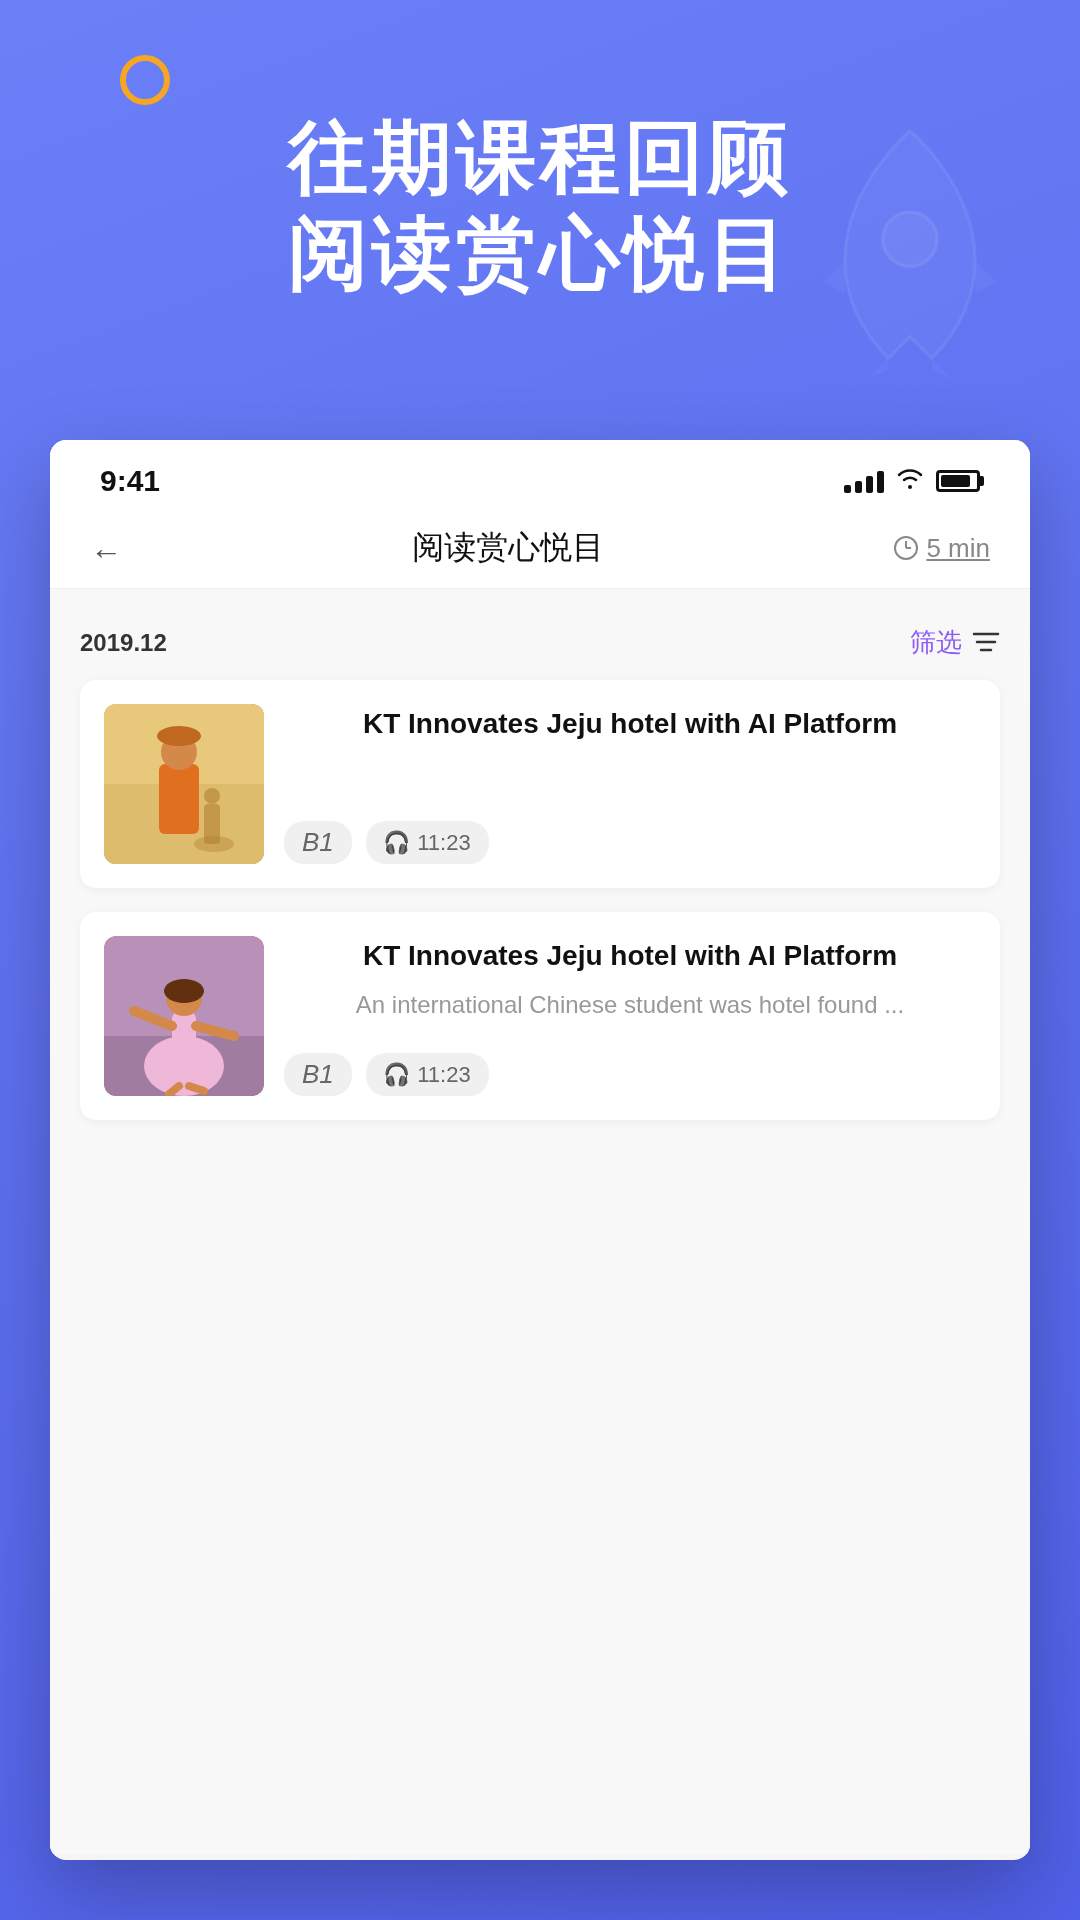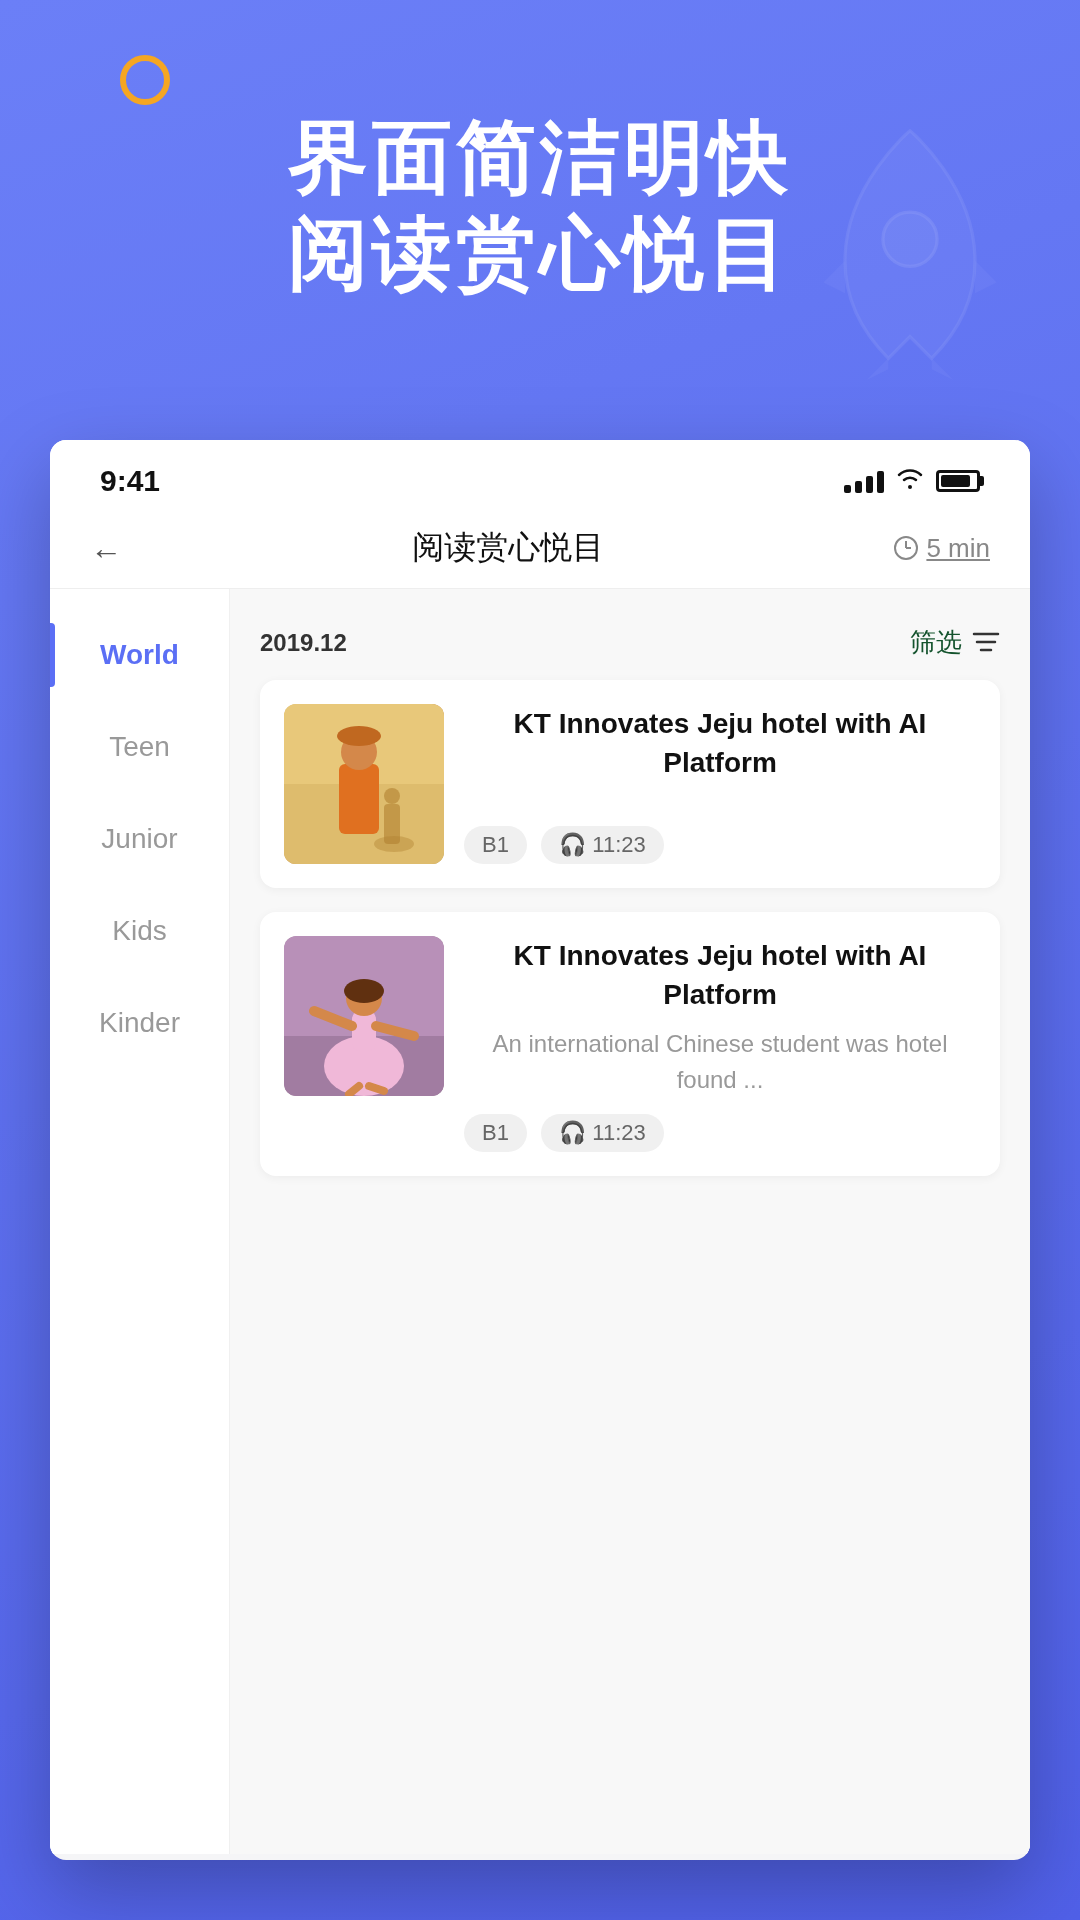--- a/index.html
+++ b/index.html
@@ -245,21 +245,21 @@
     .date-text {
       font-size: 24px;
       color: #333;
       font-weight: 700;
     }
     .filter-btn {
       display: flex;
       align-items: center;
       gap: 10px;
       font-size: 26px;
-      color: #14532d;
+      color: #8b5cf6;
       cursor: pointer;
     }
 
     
     .article-card {
       background: white;
       border-radius: 16px;
       margin-bottom: 24px;
       padding: 24px;
       display: flex;
@@ -317,22 +317,23 @@
     }
     .article-tags {
       display: flex;
       gap: 14px;
       margin-top: 16px;
     }
     .tag {
       padding: 6px 18px;
       border-radius: 20px;
       background: #f0f0f0;
-      font-size: 22px;
+      font-size: 26px;
       color: #666;
+      font-style: italic;
     }
     .audio-tag {
       display: flex;
       align-items: center;
       gap: 6px;
       padding: 6px 18px;
       border-radius: 20px;
       background: #f0f0f0;
       font-size: 22px;
       color: #666;
@@ -352,21 +353,21 @@
 <svg class="rocket-decoration" viewBox="0 0 200 240" fill="none" xmlns="http://www.w3.org/2000/svg">
   <path d="M100 10 C100 10 160 60 160 130 C160 170 140 200 120 220 L100 200 L80 220 C60 200 40 170 40 130 C40 60 100 10 100 10Z" fill="rgba(255,255,255,0.15)" stroke="rgba(255,255,255,0.3)" stroke-width="3"></path>
   <circle cx="100" cy="110" r="25" fill="rgba(255,255,255,0.2)" stroke="rgba(255,255,255,0.4)" stroke-width="3"></circle>
   <path d="M80 220 L60 240 L80 230Z" fill="rgba(255,255,255,0.15)"></path>
   <path d="M120 220 L140 240 L120 230Z" fill="rgba(255,255,255,0.15)"></path>
   <path d="M40 130 L20 150 L40 160Z" fill="rgba(255,255,255,0.15)"></path>
   <path d="M160 130 L180 150 L160 160Z" fill="rgba(255,255,255,0.15)"></path>
 </svg>
 
 <div class="headline">
-  <div>界面简洁明快</div>
+  <div>往期课程回顾</div>
   <div>阅读赏心悦目</div>
 </div>
 
 <div class="phone-mockup">
 
   <div class="status-bar">
     <span class="status-time">9:41</span>
     <div class="status-icons">
       <div class="signal-bars">
         <span></span>
@@ -391,37 +392,20 @@
     <span class="nav-back">←</span>
     <span class="nav-title">阅读赏心悦目</span>
     <div class="nav-time">
       <div class="clock-icon"></div>
       <span>5 min</span>
     </div>
   </div>
 
   <div class="content-area">
 
-    <div class="sidebar">
-      <div class="sidebar-item active">
-        <span>World</span>
-      </div>
-      <div class="sidebar-item">
-        <span>Teen</span>
-      </div>
-      <div class="sidebar-item">
-        <span>Junior</span>
-      </div>
-      <div class="sidebar-item">
-        <span>Kids</span>
-      </div>
-      <div class="sidebar-item">
-        <span>Kinder</span>
-      </div>
-    </div>
 
     <div class="main-content">
 
       <div class="date-header">
         <span class="date-text">2019.12</span>
         <div class="filter-btn">
           <span>筛选</span>
           <svg width="28" height="26" viewBox="0 0 28 26" fill="none">
             <line x1="2" y1="4" x2="26" y2="4" stroke="#333" stroke-width="2.5" stroke-linecap="round"></line>
             <line x1="5" y1="12" x2="23" y2="12" stroke="#333" stroke-width="2.5" stroke-linecap="round"></line>

